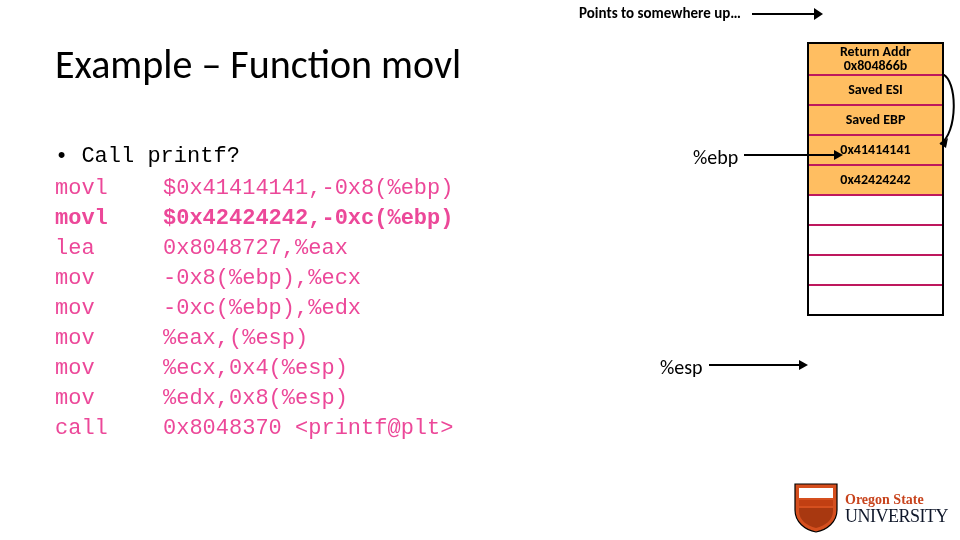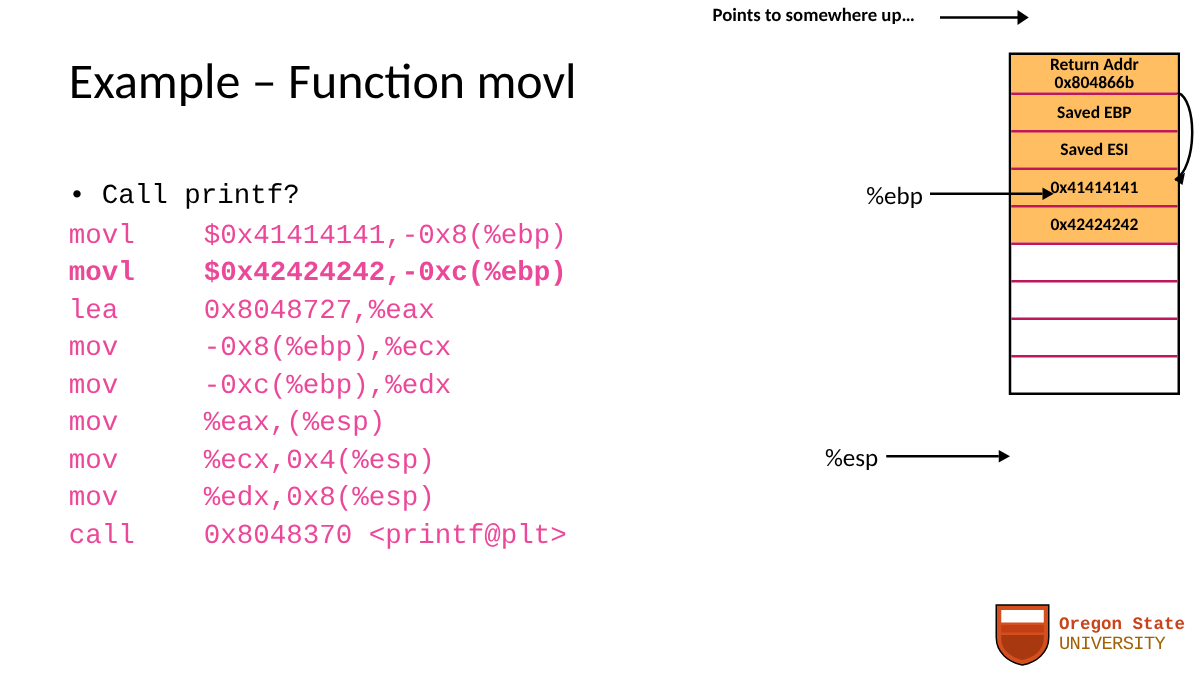--- a/index.html
+++ b/index.html
@@ -1,17 +1,17 @@
 <!DOCTYPE html>
 <html><head>
 <meta charset="utf-8">
 <style>
 html,body{margin:0;padding:0;width:960px;height:540px;background:#fff;font-family:Calibri,Arial,sans-serif;overflow:hidden}
 body{position:relative}
-.top-note{position:absolute;top:4px;left:570px;width:180px;font-size:15px;font-weight:bold;color:#000}
+.top-note{position:absolute;top:4px;left:570px;width:180px;text-align:center;font-size:15px;font-weight:bold;color:#000}
 .note-line{position:absolute;top:13px;left:752px;width:66px;height:2px;background:#000}
 .note-head{position:absolute;top:8px;left:814px;width:0;height:0;border-top:6px solid transparent;border-bottom:6px solid transparent;border-left:9px solid #000}
 .title{position:absolute;top:40px;left:55px;font-size:40px;font-weight:400;color:#000;font-family:Calibri,Arial,sans-serif}
 .bullet{position:absolute;top:144px;left:55px;font-size:22px;font-weight:400;color:#000;font-family:Liberation Mono, monospace}
 .code{position:absolute;top:174px;left:55px;font-family:"Courier New",monospace;font-size:22px;line-height:30px;white-space:pre;color:#ec4899}
 .code div{height:30px}
 .code .mn{display:inline-block;width:108px}
 .bold{font-weight:bold}
 
 .stack{position:absolute;top:42px;left:807px;width:133px;border:2px solid #000}
@@ -24,40 +24,40 @@
 .ptr{position:absolute;font-size:20px;font-family:Calibri,Arial,sans-serif}
 .ptr .lbl{float:left}
 .ptr .ln{float:left;height:2px;background:#000;margin-top:9px;margin-left:6px}
 .ptr .hd{float:left;width:0;height:0;border-top:5px solid transparent;border-bottom:5px solid transparent;border-left:9px solid #000;margin-top:5px}
 
 .curl{position:absolute;top:74px;left:938px}
 .curl svg{display:block}
 
 .logo{position:absolute;right:12px;bottom:6px;text-align:left;display:flex;align-items:center}
 .shield{width:46px;height:52px;margin-right:6px}
-.osu-text{line-height:16px;font-family:Liberation Mono, monospace}
+.osu-text{line-height:16px;font-family:Liberation Serif, serif}
 .osu1{font-size:14px;color:#c8441d;font-weight:600}
-.osu2{font-size:15px;color:#a16207;letter-spacing:-0.5px}
+.osu2{font-size:18px;color:#0f172a;letter-spacing:-0.5px}
 </style>
 </head>
 <body>
 
 <div class="top-note">Points to somewhere up…</div>
 <div class="note-line"></div>
 <div class="note-head"></div>
 
 <div class="title">Example – Function movl</div>
 <div class="bullet">• Call printf?</div>
 
 <div class="code" id="code"><div><span class="mn">movl</span><span>$0x41414141,-0x8(%ebp)</span></div><div class="bold"><span class="mn">movl</span><span>$0x42424242,-0xc(%ebp)</span></div><div><span class="mn">lea</span><span>0x8048727,%eax</span></div><div><span class="mn">mov</span><span>-0x8(%ebp),%ecx</span></div><div><span class="mn">mov</span><span>-0xc(%ebp),%edx</span></div><div><span class="mn">mov</span><span>%eax,(%esp)</span></div><div><span class="mn">mov</span><span>%ecx,0x4(%esp)</span></div><div><span class="mn">mov</span><span>%edx,0x8(%esp)</span></div><div><span class="mn">call</span><span>0x8048370 &lt;printf@plt&gt;</span></div></div>
 
 <div class="stack" id="stack">
     <div class="cell hl ret">Return Addr<br>0x804866b</div>
+    <div class="cell hl">Saved ESI</div>
     <div class="cell hl">Saved EBP</div>
-    <div class="cell hl">Saved ESI</div>
     <div class="cell hl">0x41414141</div>
     <div class="cell hl">0x42424242</div>
     <div class="cell "></div>
     <div class="cell "></div>
     <div class="cell "></div>
     <div class="cell "></div>
   </div>
 
 <div class="ptr" id="ptr-ebp" style="top: 145px; left: 693px;">
   <span class="lbl">%ebp</span>

